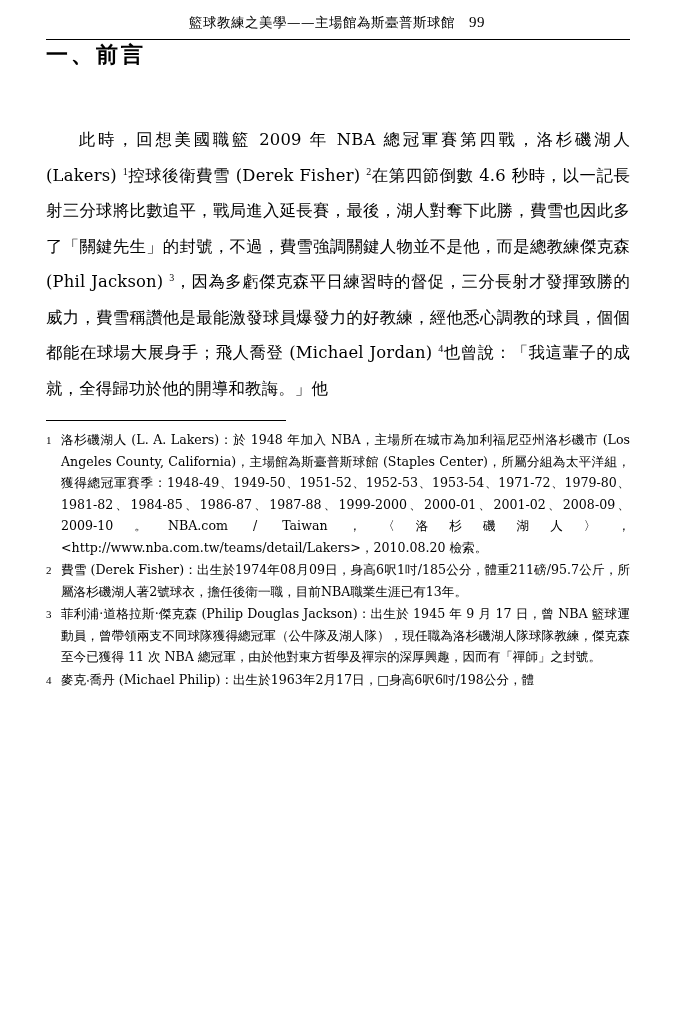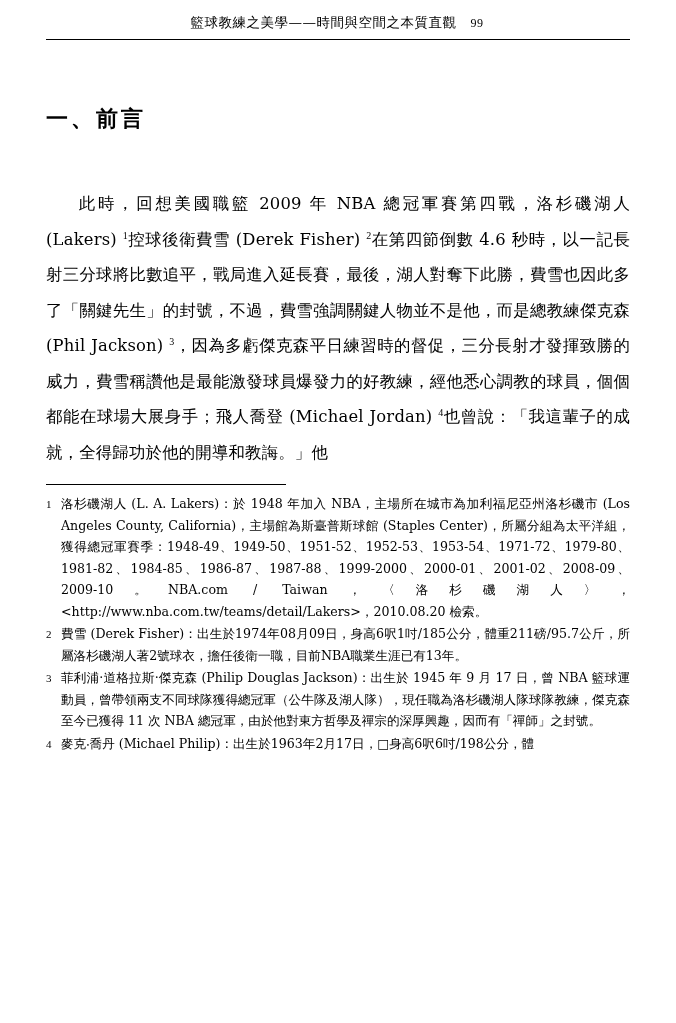--- a/index.html
+++ b/index.html
@@ -31,29 +31,28 @@
     letter-spacing: 0.5px;
     padding-right: 2px;
     white-space: nowrap;
   }
   .header .htitle {
     font-family: "DejaVu Serif", "Liberation Serif", serif;
   }
   .header .hpage {
     margin-left: 14px;
     font-family: "Liberation Serif", serif;
-    font-size: 12px;
+    font-size: 15px;
   }
   .header-rule {
     border-bottom: 1.6px solid #000;
     margin: 7px 0 0 0;
   }
   
   .section-heading {
-    margin-top: 64px;
     font-size: 22px;
     font-weight: bold;
     letter-spacing: 3px;
     font-family: "DejaVu Serif", "Liberation Serif", serif;
   }
   
   .body {
     margin-top: 52px;
   }
   p.para {
@@ -102,21 +101,21 @@
     text-align: justify;
     text-justify: inter-character;
   }
 </style>
 </head>
 <body>
 
 <div class="page">
 
   <div class="header">
-    <span class="htitle">籃球教練之美學——時間與空間之本質直觀</span>
+    <span class="htitle">籃球教練之美學——主場館為斯臺普斯球館</span>
     <span class="hpage">99</span>
   </div>
   <div class="header-rule"></div>
 
   <div class="section-heading">一、前言</div>
 
   <div class="body">
 
     <p class="para"><span>此時，回想美國職籃 2009 年 NBA 總冠軍賽第四戰，洛杉磯湖人 (Lakers) </span><sup>1</sup><span>控球後衛費雪 (Derek Fisher) </span><sup>2</sup><span>在第四節倒數 4.6 秒時，以一記長射三分球將比數追平，戰局進入延長賽，最後，湖人對奪下此勝，費雪也因此多了「關鍵先生」的封號，不過，費雪強調關鍵人物並不是他，而是總教練傑克森 (Phil Jackson) </span><sup>3</sup><span>，因為多虧傑克森平日練習時的督促，三分長射才發揮致勝的威力，費雪稱讚他是最能激發球員爆發力的好教練，經他悉心調教的球員，個個都能在球場大展身手；飛人喬登 (Michael Jordan) </span><sup>4</sup><span>也曾說：「我這輩子的成就，全得歸功於他的開導和教誨。」他</span></p>
   </div>

